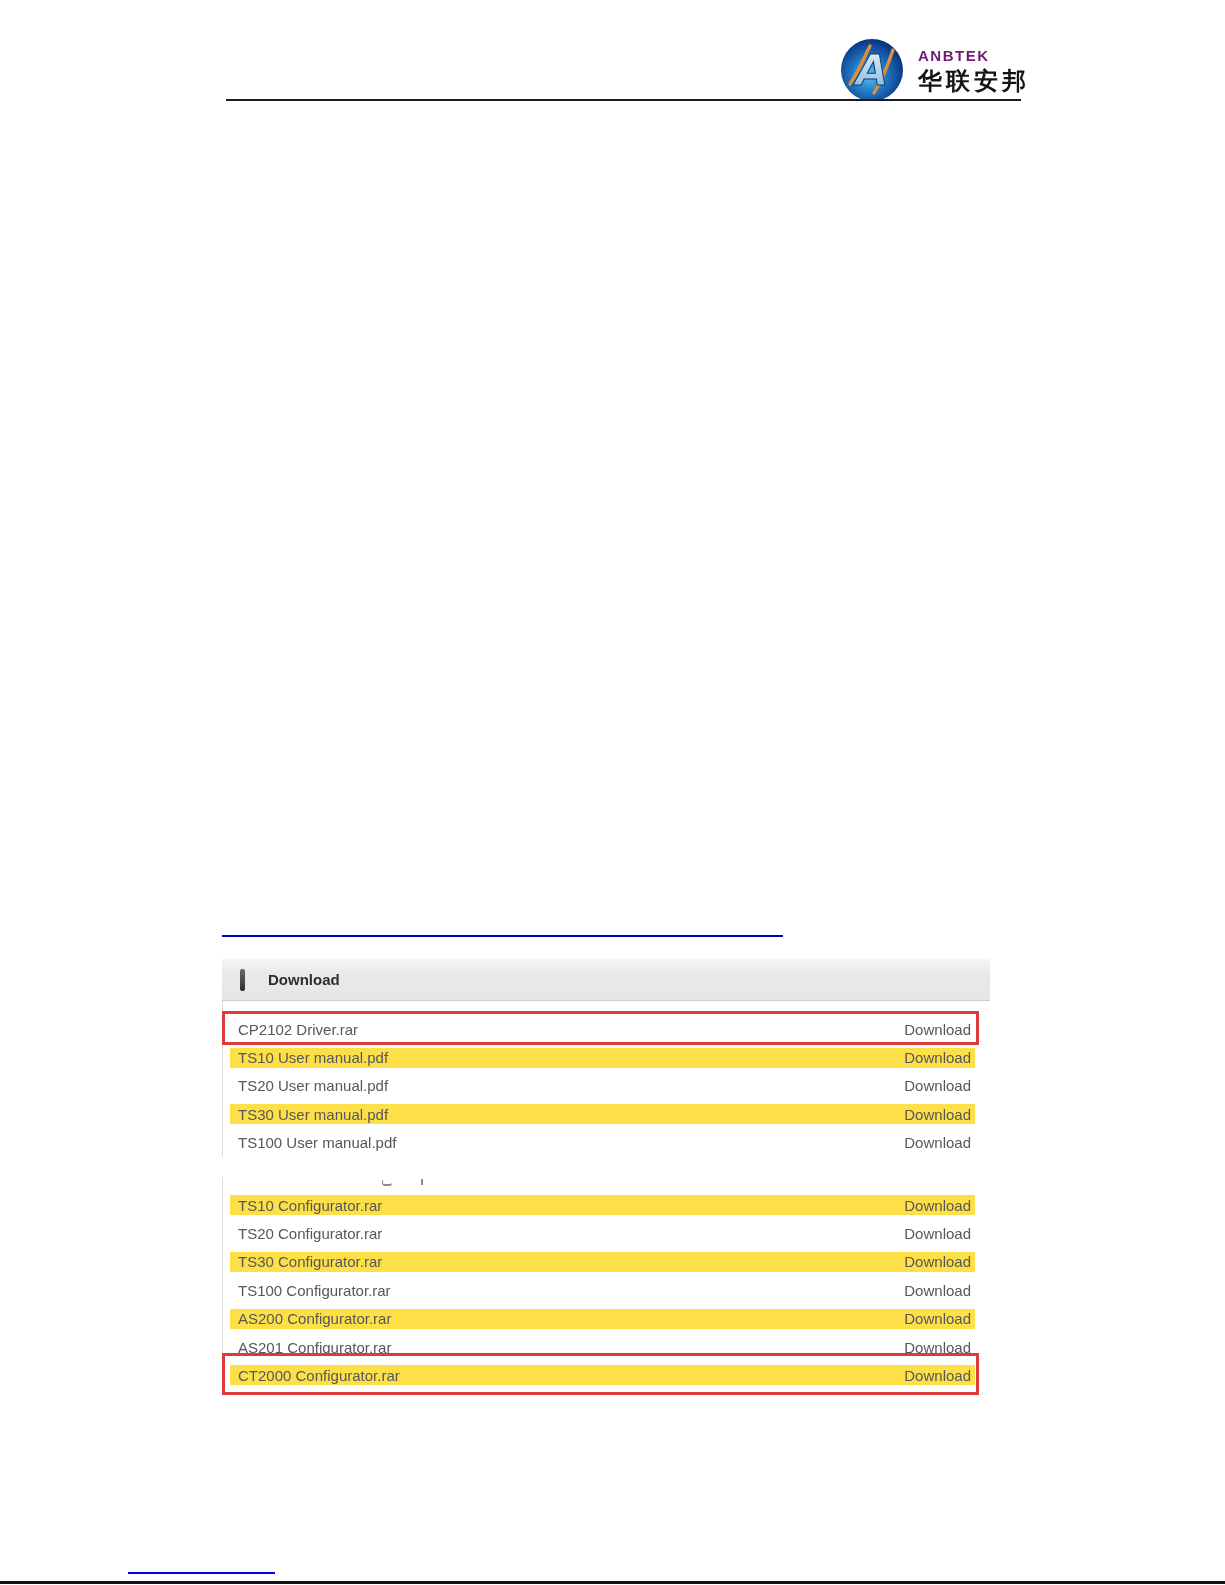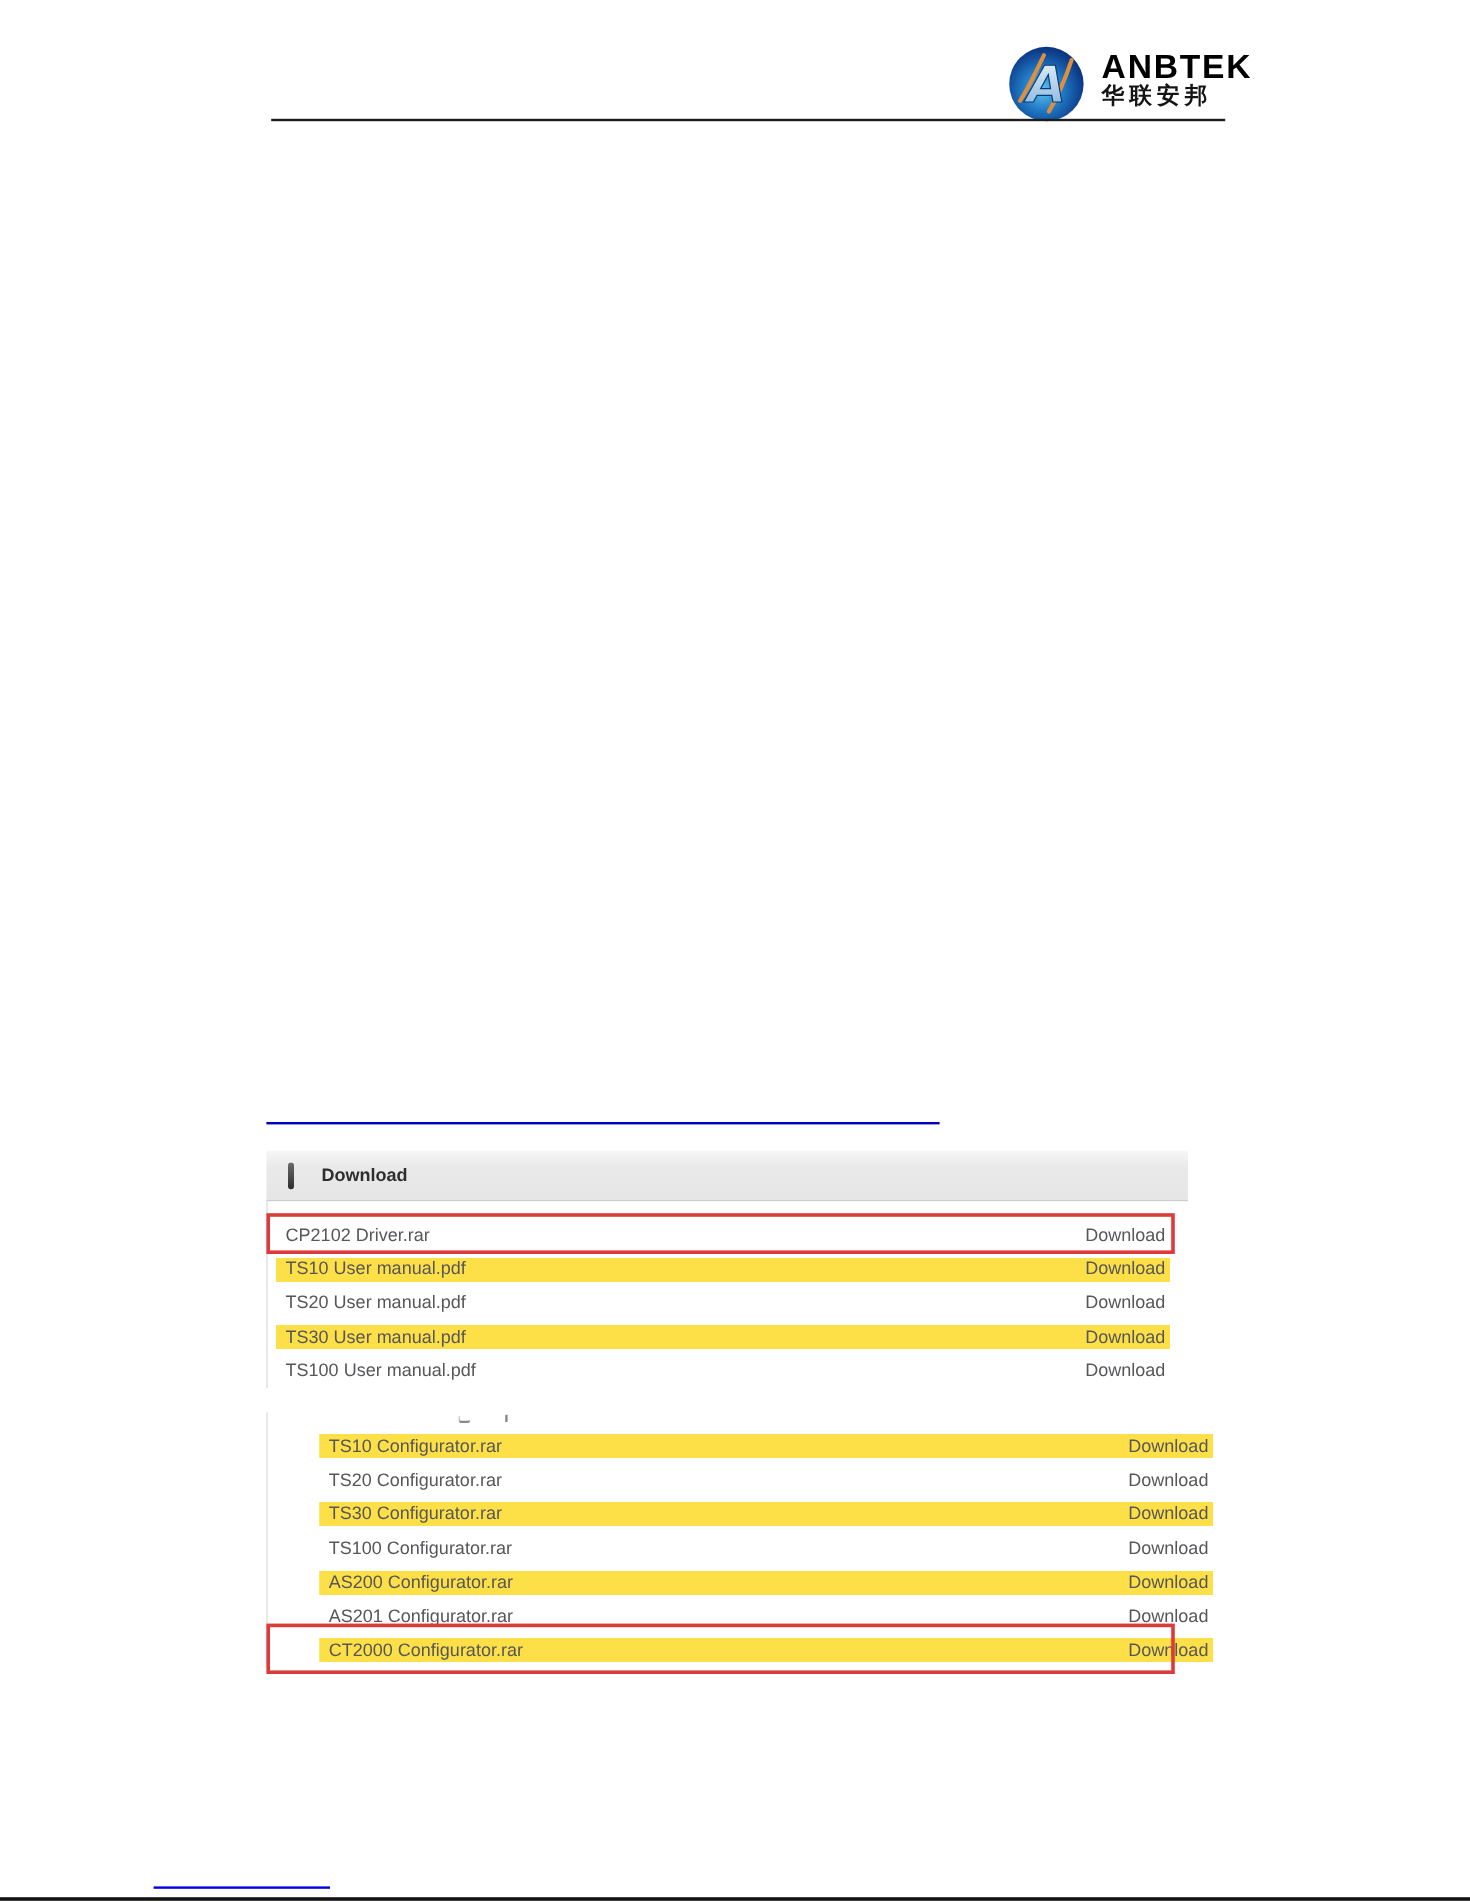--- a/index.html
+++ b/index.html
@@ -5,40 +5,40 @@
   html,body{margin:0;padding:0;}
   body{
     width:1225px;height:1585px;position:relative;overflow:hidden;
     background:#ffffff;
     font-family:"Liberation Sans","DejaVu Sans",sans-serif;
   }
   
   .logo-wrap{position:absolute;left:840px;top:37px;width:180px;height:66px;}
   .logo-sphere{position:absolute;left:0;top:1px;width:64px;height:64px;}
   .logo-text{position:absolute;left:78px;top:6px;width:100px;}
-  .brand{font-size:28px;font-weight:bold;color:#000000;letter-spacing:1.5px;line-height:26px;white-space:nowrap;}
-  .brand-cn{font-size:19px;font-weight:bold;color:#141414;letter-spacing:4px;line-height:24px;white-space:nowrap;}
+  .brand{font-size:15px;font-weight:bold;color:#701a75;letter-spacing:1.5px;line-height:26px;white-space:nowrap;}
+  .brand-cn{font-size:24px;font-weight:bold;color:#141414;letter-spacing:4px;line-height:24px;white-space:nowrap;}
   .header-rule{position:absolute;left:226px;top:99px;width:795px;height:2px;background:#1c1c1c;}
 
   
   .mid-link{position:absolute;left:222px;top:935px;width:561px;height:2px;background:#0000b8;display:block;}
 
   
   .panel-header{
     position:absolute;left:222px;top:959px;width:768px;height:42px;
     background:linear-gradient(#f6f6f6 0%,#e9e9e9 35%,#e6e6e6 100%);
     border-bottom:1px solid #cdcdcd;box-sizing:border-box;
   }
   .pipe-icon{position:absolute;left:18px;top:10px;width:5px;height:22px;
     background:linear-gradient(#6a6a6a,#2d2d2d);border-radius:2px;}
   .panel-title{position:absolute;left:46px;top:0;line-height:41px;font-size:15px;font-weight:bold;color:#2e2e2e;}
 
   .file-section{position:absolute;left:222px;width:768px;border-left:1px solid #dadada;box-sizing:border-box;}
   .section-1{top:1001px;height:156px;padding-top:14px;}
-  .section-2{top:1177px;height:213px;padding-top:14px;padding-left:36px;}
+  .section-2{top:1177px;height:213px;padding-top:14px;}
 
   .row{
     width:745px;margin-left:7px;height:20px;padding:4.2px 0;
     display:flex;justify-content:space-between;align-items:center;
     font-size:15px;color:#57575a;background-clip:content-box;
   }
   .row.striped{background-color:#fde047;}
   .file-name{padding-left:8px;white-space:nowrap;}
   .dl-link{padding-right:4px;color:#57575a;text-decoration:none;white-space:nowrap;}
 

